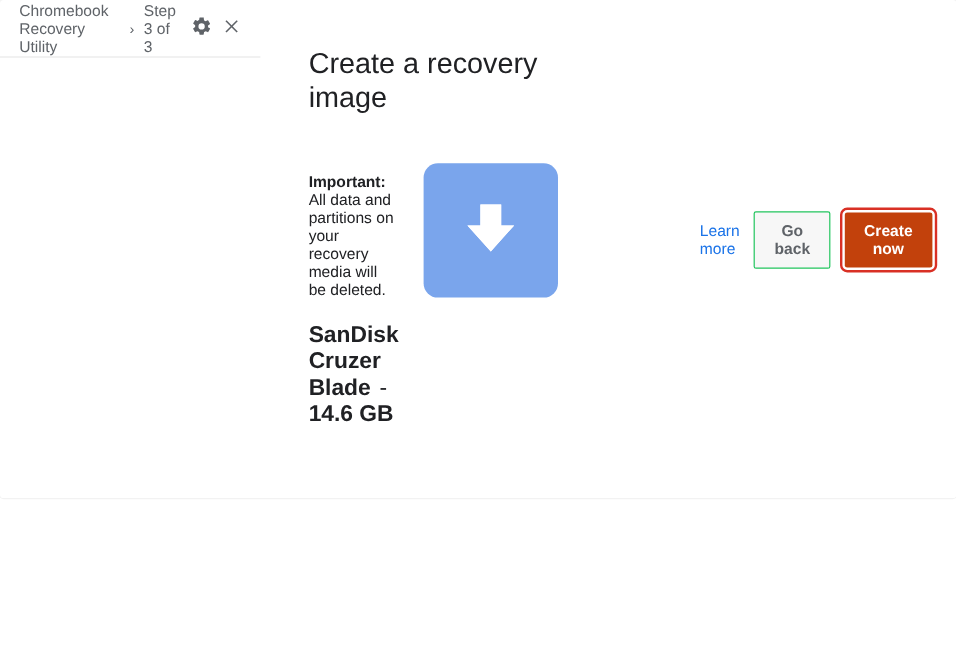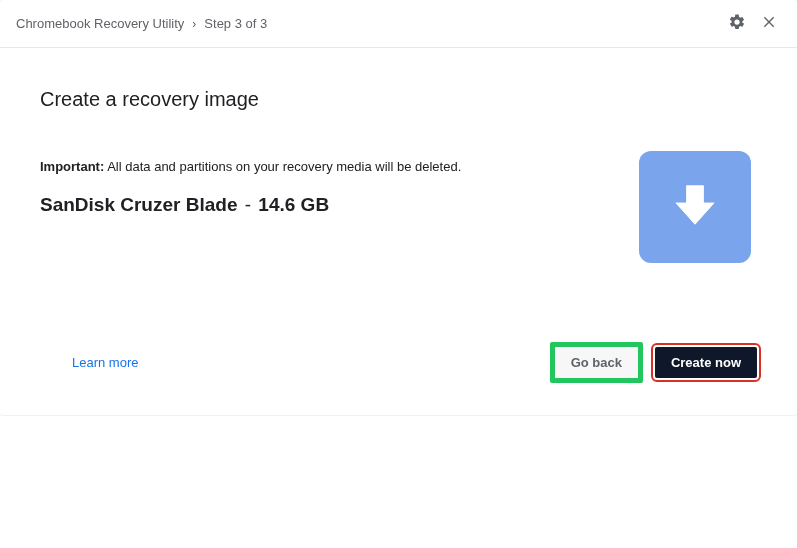--- a/index.html
+++ b/index.html
@@ -15,21 +15,21 @@
       height: 548px;
       overflow: hidden;
     }
     .window {
       width: 797px;
       height: 415px;
       background: #fff;
       border-radius: 3px;
       box-shadow: 0 0 0 1px rgba(0,0,0,0.05);
       display: flex;
-      flex-direction: column;
+      flex-direction: row;
       position: relative;
     }
     .titlebar {
       display: flex;
       align-items: center;
       height: 48px;
       padding: 0 16px;
       border-bottom: 1px solid #e8e8e8;
       color: #5f6368;
       font-size: 13px;
@@ -61,21 +61,21 @@
       margin-left: 8px;
       color: #5f6368;
       cursor: pointer;
     }
     .content {
       flex: 1;
       padding: 40px 40px 20px 40px;
       position: relative;
     }
     .page-title {
-      font-size: 20px;
+      font-size: 24px;
       font-weight: 400;
       color: #202124;
       margin-bottom: 48px;
     }
     .body-row {
       display: flex;
       justify-content: space-between;
       align-items: flex-start;
     }
     .text-col {
@@ -130,24 +130,24 @@
       font-weight: 700;
       padding: 8px 16px;
       border-radius: 2px;
       cursor: pointer;
       margin-left: 12px;
       border: none;
     }
     .btn-secondary {
       background: #f7f7f7;
       color: #5f6368;
-      border: 5px solid #22c55e;
+      border: 1px solid #22c55e;
     }
     .btn-primary {
-      background: #0f172a;
+      background: #c2410c;
       color: #fff;
       outline: 2px solid #d93025;
       outline-offset: 2px;
     }
   </style>
 </head>
 <body>
 
 <div class="window">
   <div class="titlebar">

